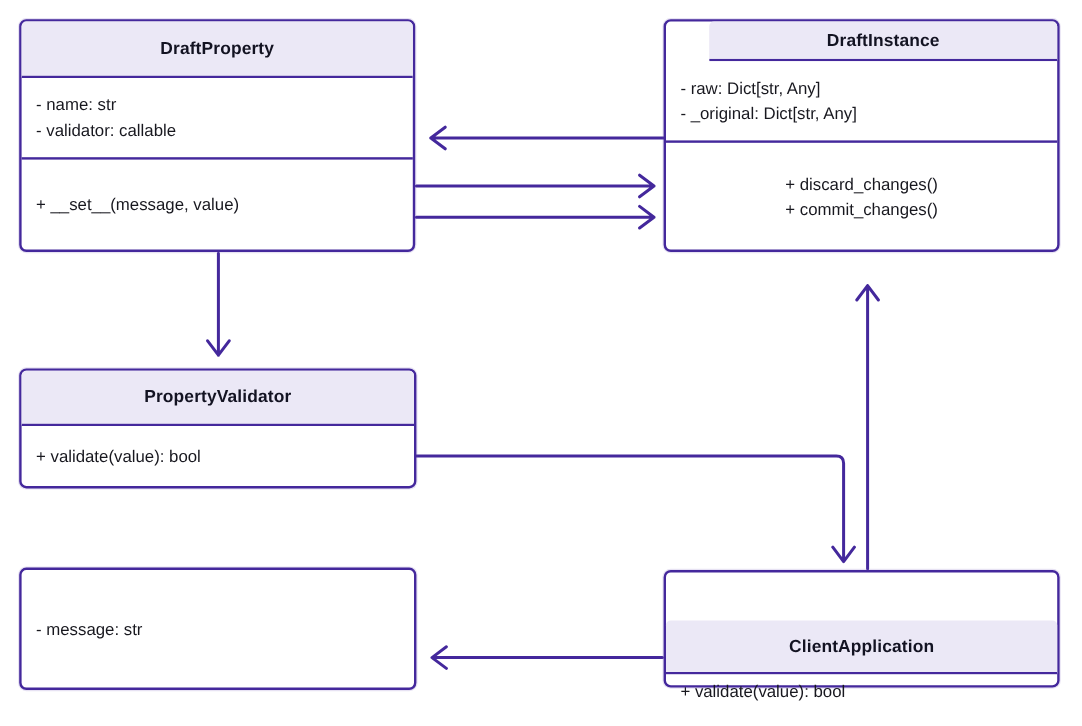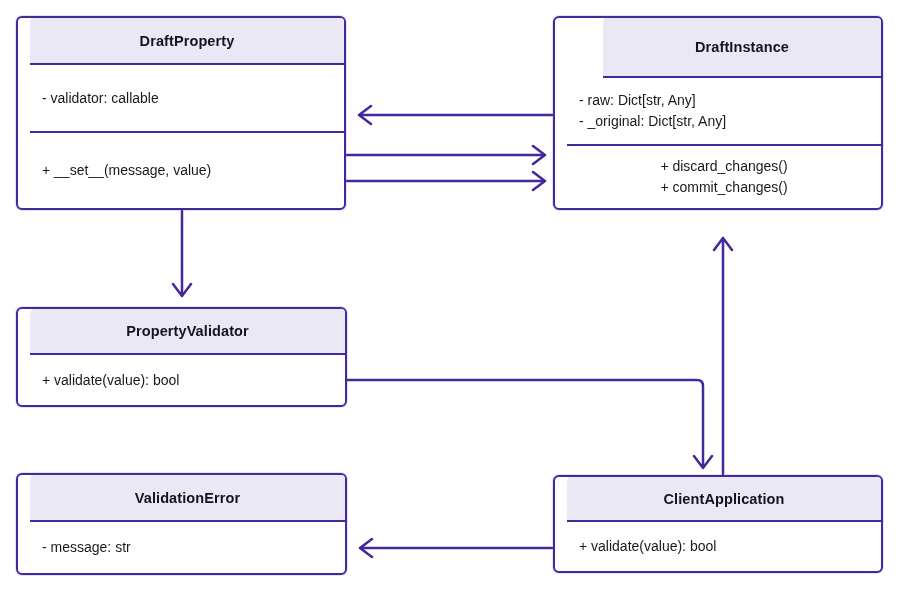--- a/index.html
+++ b/index.html
@@ -19,21 +19,20 @@
     overflow: hidden;
   }
   .class-box {
     position: absolute;
     display: flex;
     flex-direction: column;
     border: 2px solid var(--purple);
     border-radius: 6px;
     background: #ffffff;
     box-shadow: 0 0 0 1px rgba(120, 95, 190, 0.18);
-    padding-left: 12px;
   }
   .class-header {
     flex: 0 0 auto;
     display: flex;
     align-items: center;
     justify-content: center;
     background: var(--header-fill);
     border-bottom: 2px solid var(--purple);
     border-radius: 4px 4px 0 0;
     font-weight: bold;
@@ -80,29 +79,30 @@
     <path class="connector" d="M347 380 L697 380 Q703 380 703 386 L703 468 M694 456 L703 468 L712 456"></path>
     <path class="connector" d="M723 474 L723 238 M714 250 L723 238 L732 250"></path>
     <path class="connector" d="M552 548 L360 548 M372 539 L360 548 L372 557"></path>
   </svg>
 
   <div class="class-box" style="left:16px; top:16px; width:330px; height:194px;">
     <div class="class-header" style="height:47px;">
       <span>DraftProperty</span>
     </div>
     <div class="class-section" style="flex:0 0 66px;">
+      <div class="member">- name: str</div>
       <div class="member">- validator: callable</div>
     </div>
     <div class="class-section divided" style="flex:1;">
       <div class="member">+ __set__(message, value)</div>
     </div>
   </div>
 
   <div class="class-box" style="left:553px; top:16px; width:330px; height:194px;">
-    <div class="class-header" style="height:60px;margin-left:36px;">
+    <div class="class-header" style="height:33px;margin-left:36px;">
       <span>DraftInstance</span>
     </div>
     <div class="class-section" style="flex:0 0 66px;">
       <div class="member">- raw: Dict[str, Any]</div>
       <div class="member">- _original: Dict[str, Any]</div>
     </div>
     <div class="class-section divided" style="flex:1;text-align:center;">
       <div class="member">+ discard_changes()</div>
       <div class="member">+ commit_changes()</div>
     </div>
@@ -111,30 +111,27 @@
   <div class="class-box" style="left:16px; top:307px; width:331px; height:100px;">
     <div class="class-header" style="height:46px;">
       <span>PropertyValidator</span>
     </div>
     <div class="class-section" style="flex:1;">
       <div class="member">+ validate(value): bool</div>
     </div>
   </div>
 
   <div class="class-box" style="left:16px; top:473px; width:331px; height:102px;">
-    <div class="class-header" style="height:47px;">
-      <span>ValidationError</span>
-    </div>
     <div class="class-section" style="flex:1;">
       <div class="member">- message: str</div>
     </div>
   </div>
 
   <div class="class-box" style="left:553px; top:475px; width:330px; height:98px;">
-    <div class="class-header" style="height:45px;">
+    <div class="class-header" style="height:45px;margin-top:40px;">
       <span>ClientApplication</span>
     </div>
     <div class="class-section" style="flex:1;">
       <div class="member">+ validate(value): bool</div>
     </div>
   </div>
 
 </div>
 
 </body></html>

